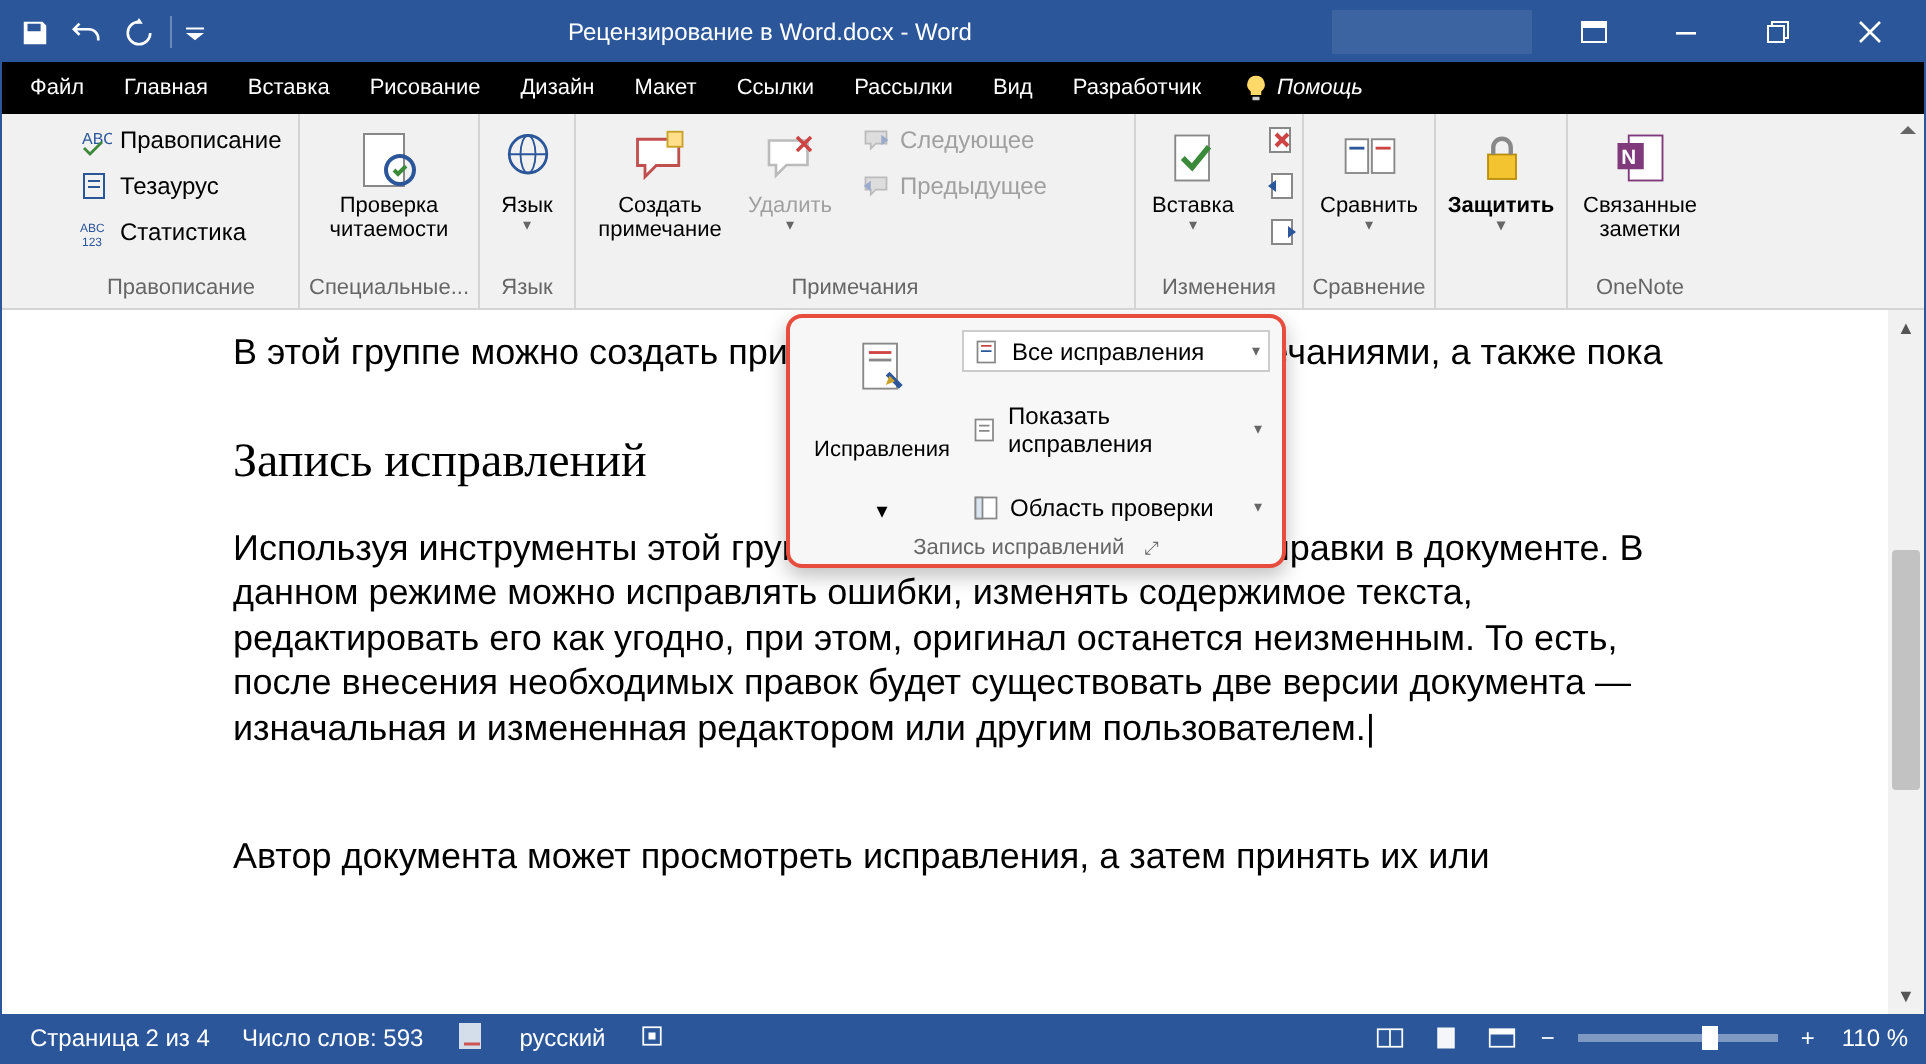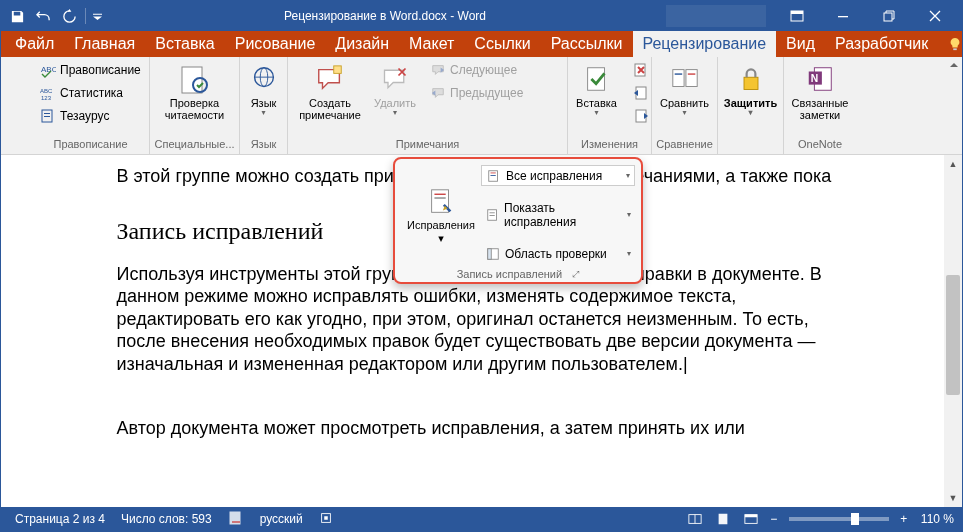--- a/index.html
+++ b/index.html
@@ -32,24 +32,24 @@
     cursor: pointer;
   }
   .profile-block {
     width: 100px; height: 22px;
     background: rgba(255,255,255,0.08);
     margin-right: 8px;
   }
 
   
   .ribbon-tabs {
-    height: 26px; background: #c2410c; color: #fff;
+    height: 26px; background: #000000; color: #fff;
     display: flex; align-items: stretch;
     padding-left: 4px;
-    font-size: 16px;
+    font-size: 11px;
   }
   .ribbon-tab {
     padding: 0 10px; display: flex; align-items: center;
     cursor: pointer;
   }
   .ribbon-tab.active {
     background: #f1f1f1; color: #2b579a;
   }
   .ribbon-tabs-spacer { flex: 1; }
   .ribbon-help {
@@ -134,21 +134,21 @@
     position: absolute; top: 2px; left: 392px;
     width: 250px;
     background: #f7f7f7;
     border: 2px solid #e74c3c; border-radius: 8px;
     box-shadow: 0 4px 10px rgba(0,0,0,0.25);
     padding: 6px 6px 2px 6px;
     font-size: 12px;
   }
   .callout-body { display:flex; }
   .callout-big {
-    display:flex; flex-direction:column; align-items:center; justify-content:center;
+    display:flex; flex-direction:column; align-items:center; justify-content:space-between;
     padding: 2px 6px; cursor:pointer; font-size:11px; line-height:1.1;
     text-align:center; width: 80px;
   }
   .callout-big .icon-slot { height:34px;width:34px;display:flex;align-items:center;justify-content:center;}
   .callout-col { flex:1; display:flex; flex-direction:column; gap:18px;}
   .callout-row {
     display:flex; align-items:center; gap:4px;
     border:1px solid #ccc; background:#fff; padding:1px 4px; cursor:pointer;
     height: 21px; font-size:12px;
   }
@@ -239,21 +239,20 @@
 
 <div class="ribbon-tabs">
   <div class="ribbon-tab">Файл</div>
   <div class="ribbon-tab">Главная</div>
   <div class="ribbon-tab">Вставка</div>
   <div class="ribbon-tab">Рисование</div>
   <div class="ribbon-tab">Дизайн</div>
   <div class="ribbon-tab">Макет</div>
   <div class="ribbon-tab">Ссылки</div>
   <div class="ribbon-tab">Рассылки</div>
-  <div class="ribbon-tab active">Рецензирование</div>
   <div class="ribbon-tab">Вид</div>
   <div class="ribbon-tab">Разработчик</div>
   <div class="ribbon-help">
     <svg width="14" height="14" viewBox="0 0 16 16">
         <path fill="#ffd96a" d="M8 1a5 5 0 00-3 9v2h6v-2a5 5 0 00-3-9z"></path>
         <rect x="6" y="13" width="4" height="2" fill="#ccc"></rect>
       </svg>
     <span>Помощь</span>
   </div>
   <div class="ribbon-tabs-spacer"></div>
@@ -269,35 +268,35 @@
               <svg width="16" height="16" viewBox="0 0 16 16">
                 <text x="1" y="10" font-size="8" fill="#2b579a">ABC</text>
                 <path stroke="#3a8a3a" stroke-width="1.4" fill="none" d="M2 12l3 3 6-6"></path>
               </svg>
             </span>
           <span>Правописание</span>
         </div>
         <div class="btn-small">
           <span class="icon-sm">
               <svg width="16" height="16" viewBox="0 0 16 16">
-                <text x="0" y="8" font-size="6" fill="#2b579a">ABC</text>
-                <text x="1" y="15" font-size="6" fill="#2b579a">123</text>
-              </svg>
-            </span>
-          <span>Статистика</span>
-        </div>
-        <div class="btn-small">
-          <span class="icon-sm">
-              <svg width="16" height="16" viewBox="0 0 16 16">
                 <rect x="2" y="2" width="10" height="12" fill="none" stroke="#2b579a"></rect>
                 <rect x="4" y="5" width="6" height="1" fill="#2b579a"></rect>
                 <rect x="4" y="8" width="6" height="1" fill="#2b579a"></rect>
               </svg>
             </span>
           <span>Тезаурус</span>
+        </div>
+        <div class="btn-small">
+          <span class="icon-sm">
+              <svg width="16" height="16" viewBox="0 0 16 16">
+                <text x="0" y="8" font-size="6" fill="#2b579a">ABC</text>
+                <text x="1" y="15" font-size="6" fill="#2b579a">123</text>
+              </svg>
+            </span>
+          <span>Статистика</span>
         </div>
       </div>
     </div>
     <div class="rgroup-label">Правописание</div>
   </div>
 
   <div class="rgroup" style="width:90px;">
     <div class="rgroup-content" style="justify-content:center;">
       <div class="btn-big">
         <div class="icon-slot">

